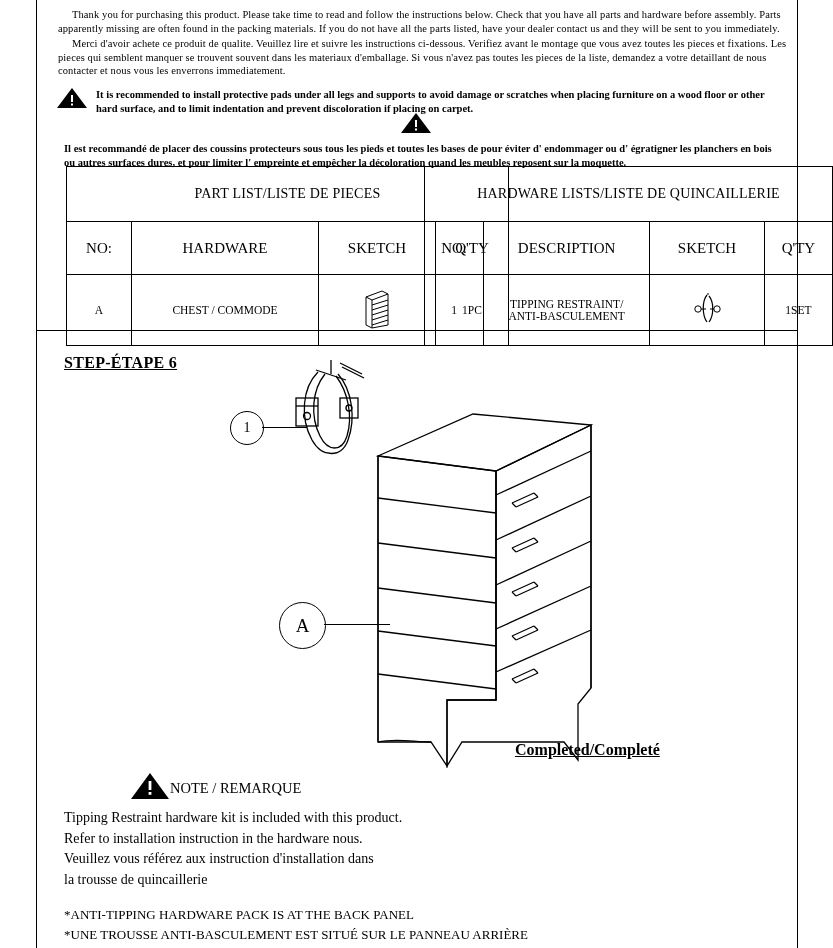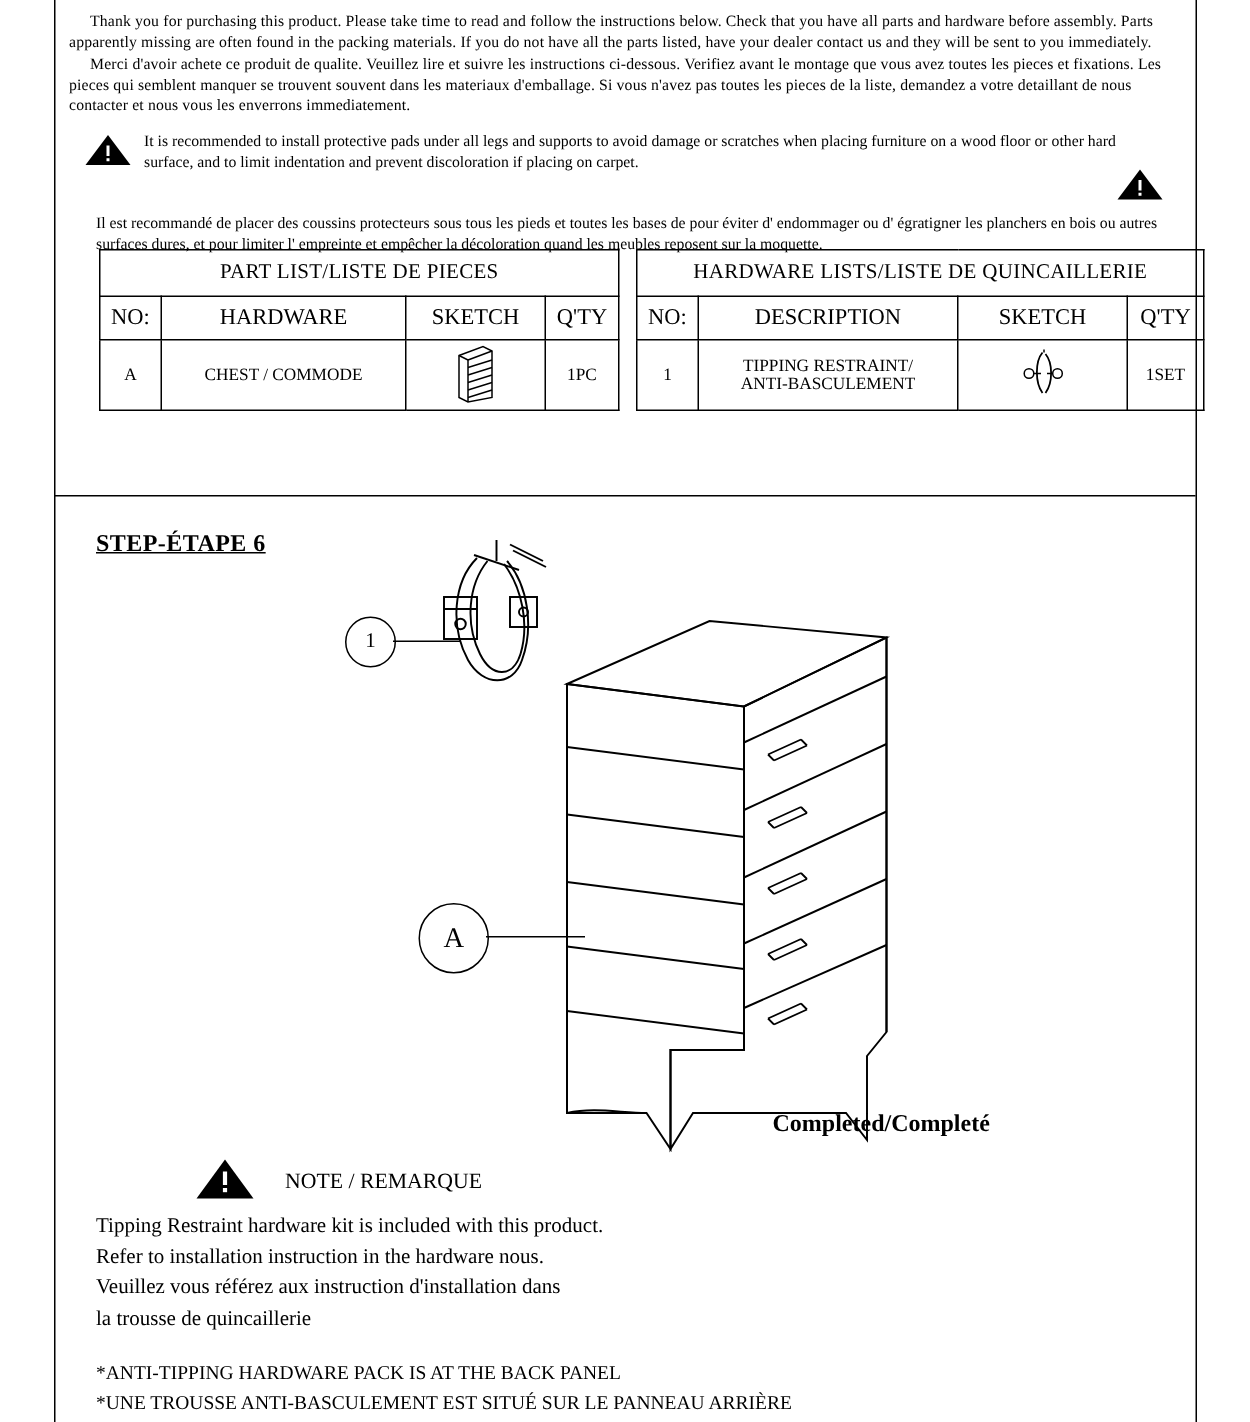--- a/index.html
+++ b/index.html
@@ -49,50 +49,51 @@
   .intro {
     position: absolute;
     left: 46px;
     top: 8px;
     width: 745px;
     font-size: 10.5px;
     line-height: 1.32;
     letter-spacing: 0.1px;
   }
   .intro p {
-    margin: 0 0 1px 0;
+    margin: 0 0 1px 12px;
     text-indent: 14px;
   }
 
   
   .warn-row {
     position: absolute;
     display: flex;
-    align-items: flex-end;
+    align-items: center;
     width: 720px;
+    font-weight: bold;
   }
   .warn-row-1 { left: 56px; top: 84px; }
   .warn-row-2 { left: 56px; top: 112px; flex-direction: column; }
   .warn-text {
     font-size: 10.5px;
     line-height: 1.35;
     margin-left: 8px;
     padding-top: 4px;
   }
   .tri-icon { flex: 0 0 auto; }
 
   
   table.parts {
     position: absolute;
     border-collapse: collapse;
     font-size: 11.5px;
   }
   table.parts td, table.parts th {
     border: 1px solid #000;
-    padding: 0;
+    padding: 12px;
     text-align: center;
     vertical-align: middle;
     font-weight: normal;
   }
   .tbl-title {
     font-weight: bold;
     font-size: 14px;
     height: 30px;
     letter-spacing: 0.2px;
   }
@@ -119,20 +120,21 @@
     font-weight: bold;
     text-decoration: underline;
     letter-spacing: 0.3px;
   }
   .completed-label {
     position: absolute;
     left: 515px;
     top: 741px;
     font-size: 16px;
     font-weight: bold;
+    text-decoration: underline;
   }
 
   .callout {
     position: absolute;
     border: 1.4px solid #000;
     border-radius: 50%;
     display: flex;
     align-items: center;
     justify-content: center;
     background: #fff;
@@ -157,21 +159,21 @@
   
   .note-row {
     position: absolute;
     left: 130px;
     top: 772px;
     display: flex;
     align-items: center;
   }
   .note-label {
     font-size: 14.5px;
-    margin-left: 20px;
+    margin-left: 0;
   }
   .note-body {
     position: absolute;
     left: 64px;
     top: 808px;
     font-size: 14px;
     line-height: 1.47;
     width: 600px;
   }
   .note-body div { white-space: nowrap; }

